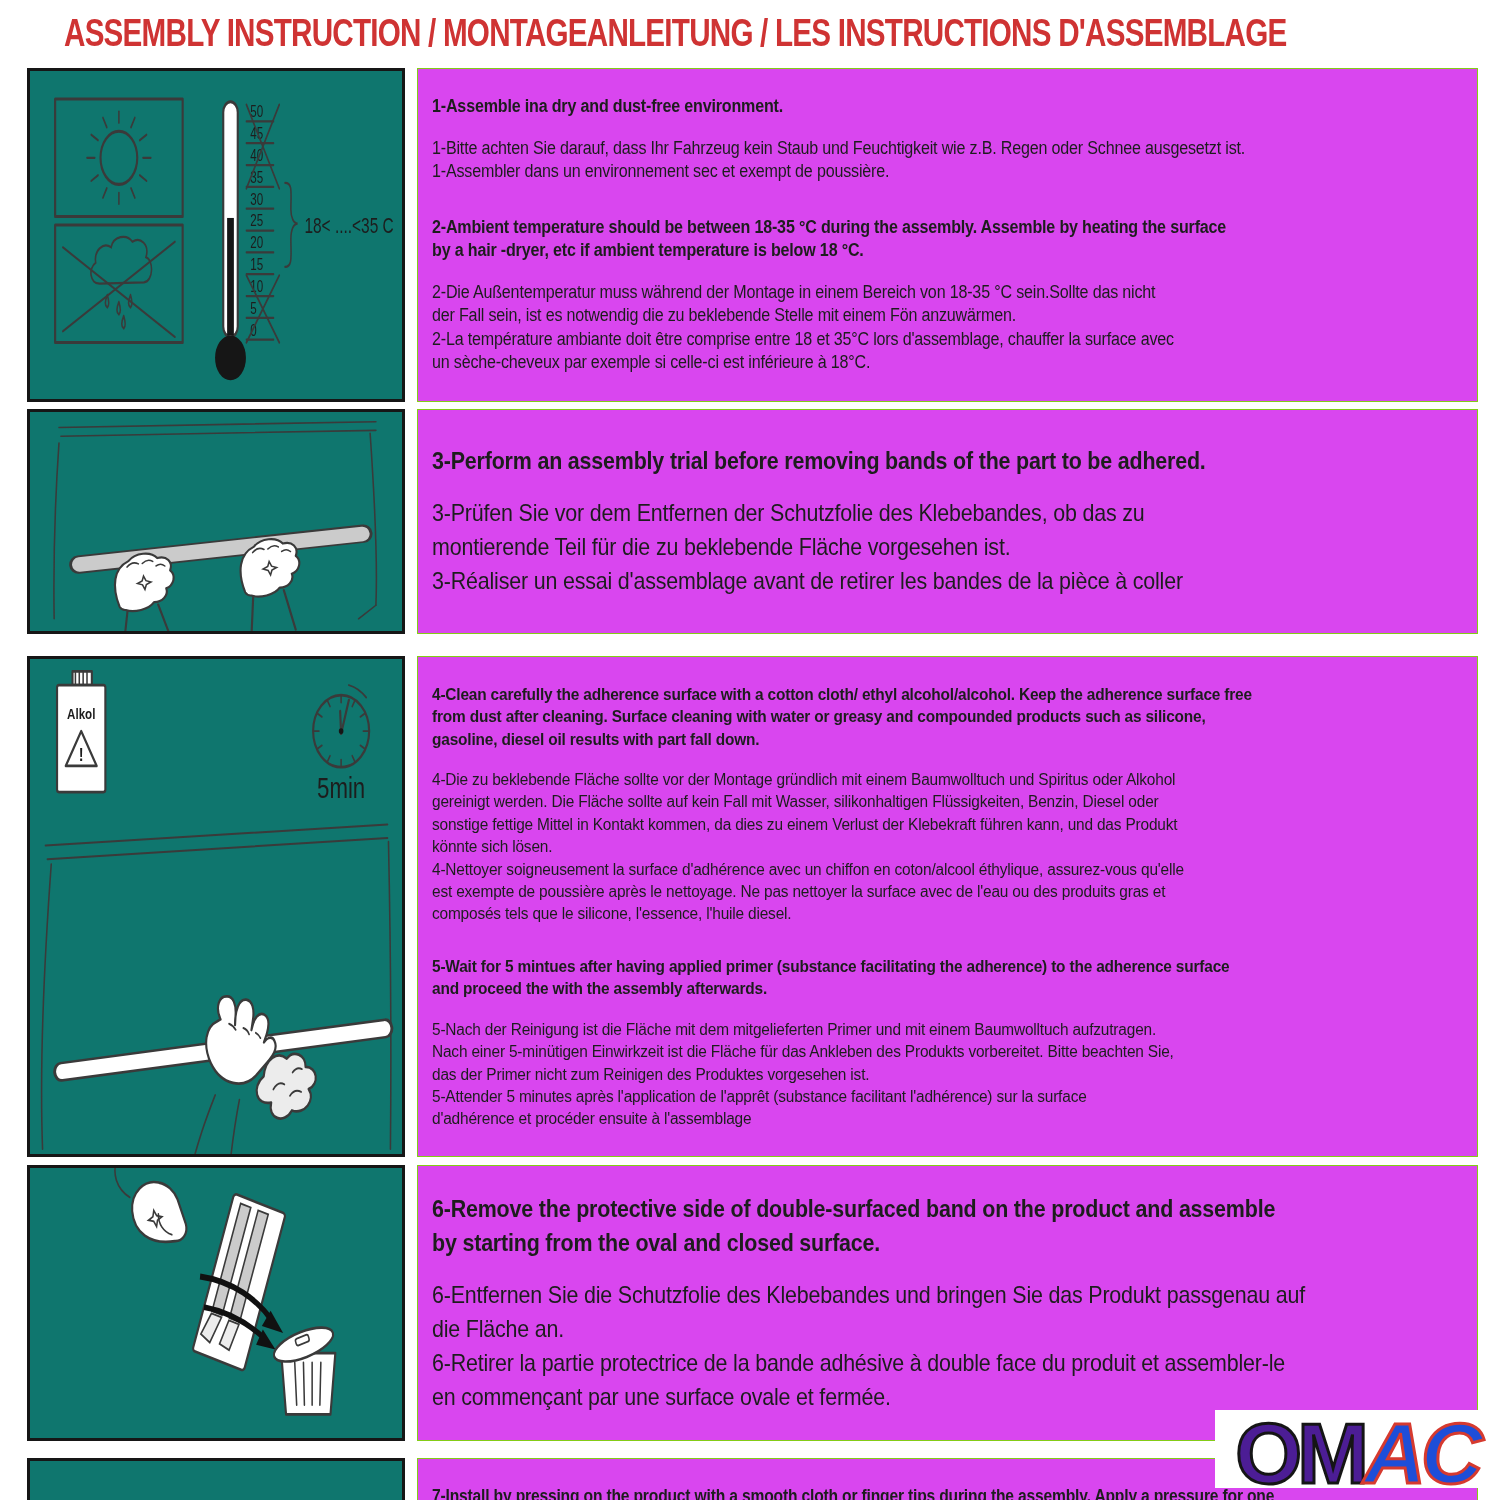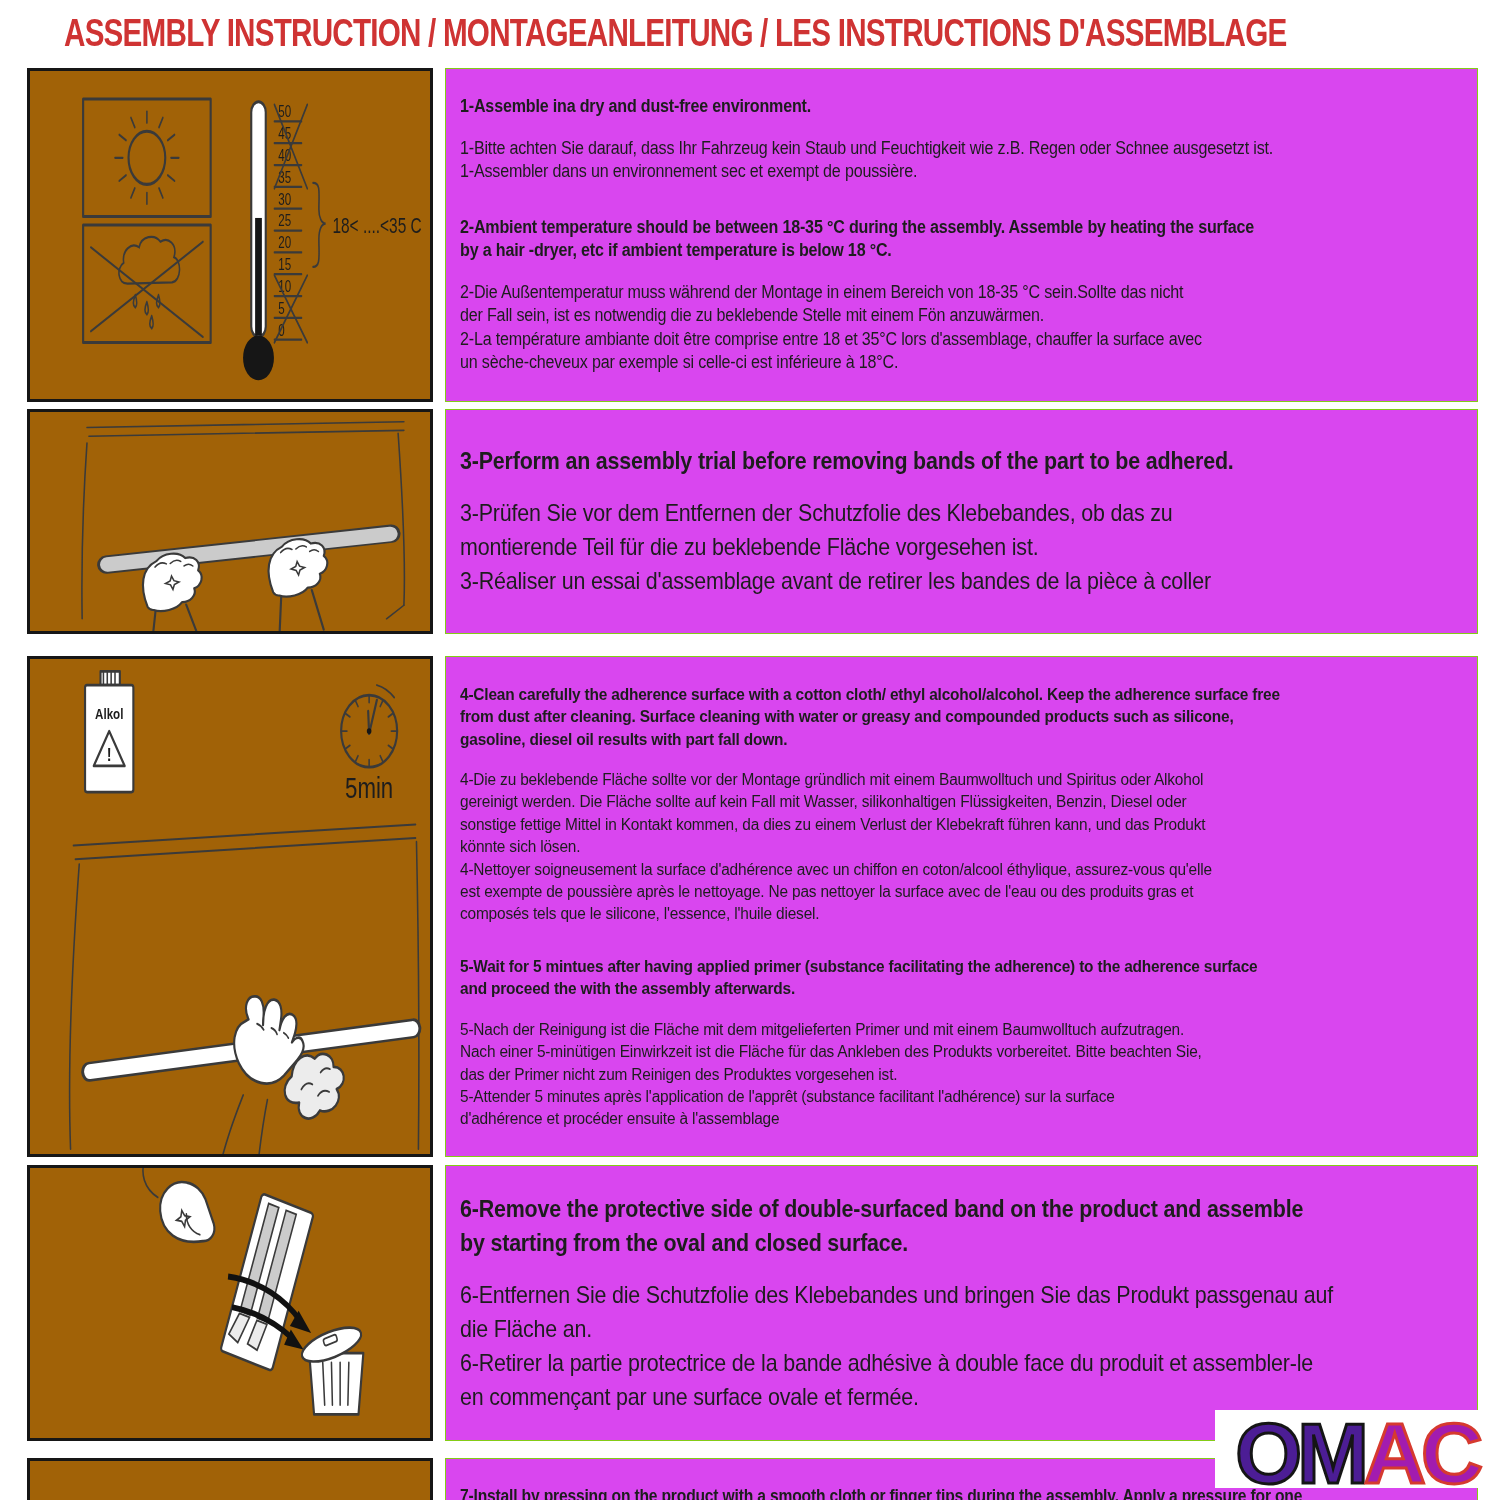--- a/index.html
+++ b/index.html
@@ -7,21 +7,21 @@
     width:1500px;height:1500px;background:#ffffff;position:relative;
     font-family:"Liberation Sans","DejaVu Sans",sans-serif;color:#1d1d1d;overflow:hidden;
   }
   .header{height:68px;padding-left:64px;padding-top:12px;box-sizing:border-box;}
   .title{
     color:#cf3333;font-weight:bold;font-size:38px;white-space:nowrap;
     width:135%;transform:scaleX(0.78);transform-origin:0 0;letter-spacing:-1px;
   }
   .row{display:flex;margin-left:27px;margin-right:22px;align-items:stretch;}
   .row.m1{margin-bottom:7px}.row.m2{margin-bottom:22px}.row.m3{margin-bottom:8px}.row.m4{margin-bottom:17px}
-  .illus{width:372px;flex:none;border:3px solid #161616;background:#a16207;margin-right:12px;padding-left:28px;}
+  .illus{width:372px;flex:none;border:3px solid #161616;background:#0f766e;margin-right:12px;}
   .illus svg{width:100%;height:100%;display:block;}
   .txtbox{flex:1;border:1px solid #84cc16;background:#d946ef;box-sizing:border-box;padding:8px 14px;display:flex;flex-direction:column;justify-content:flex-start;}
   .txtbox.center{justify-content:center;}
   .txt{width:112%;transform:scaleX(0.893);transform-origin:0 0;letter-spacing:-0.2px;white-space:pre-line;}
   .blk{white-space:pre-line;}
   .blk.b{font-weight:bold;}
   .blk.mt{margin-top:14px;}
   .small .blk{font-size:18px;line-height:23.5px;}
   .tight .blk{font-size:17.3px;line-height:22.4px;}
   .tight .blk.mt{margin-top:12px;}
@@ -32,21 +32,21 @@
   .fill-w{fill:#ffffff;}
   .fill-g{fill:#cbcbcb;}
   .fill-lg{fill:#ececec;}
   .fill-k{fill:#161616;}
   svg text{font-family:"Liberation Sans","DejaVu Sans",sans-serif;fill:#1d1d1d;}
   .logo{
     position:absolute;right:20px;bottom:12px;background:#ffffff;padding:8px 2px 0 20px;
     font-weight:bold;font-size:86px;line-height:70px;letter-spacing:-5px;white-space:nowrap;
   }
   .logo .lb{color:#4c1d95;text-align:center;-webkit-text-stroke:3px #151515;}
-  .logo .lr{color:#a21caf;-webkit-text-stroke:3px #d63a2f;}
+  .logo .lr{color:#1d4ed8;font-style:italic;-webkit-text-stroke:3px #d63a2f;}
 </style>
 </head>
 <body>
 
 <div class="header">
   <div class="title">ASSEMBLY INSTRUCTION / MONTAGEANLEITUNG / LES INSTRUCTIONS D'ASSEMBLAGE</div>
 </div>
 
 <div class="row m1">
   <div class="illus">

